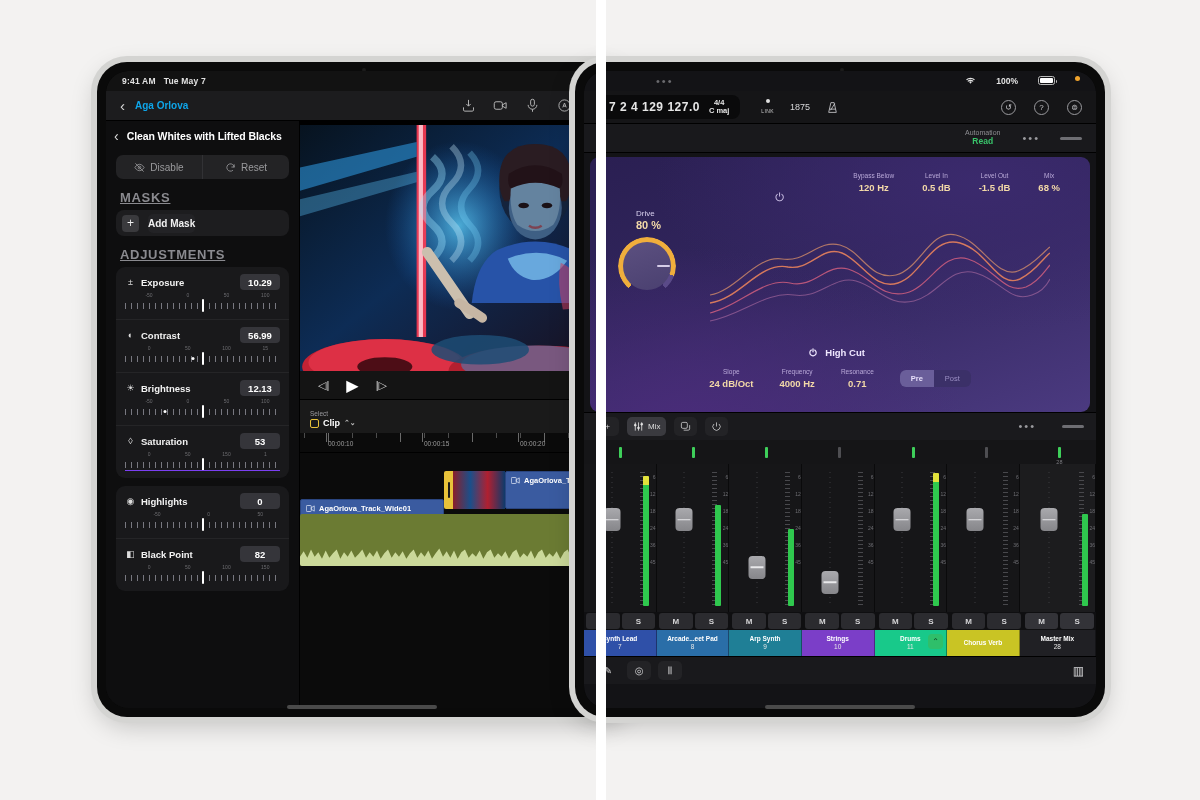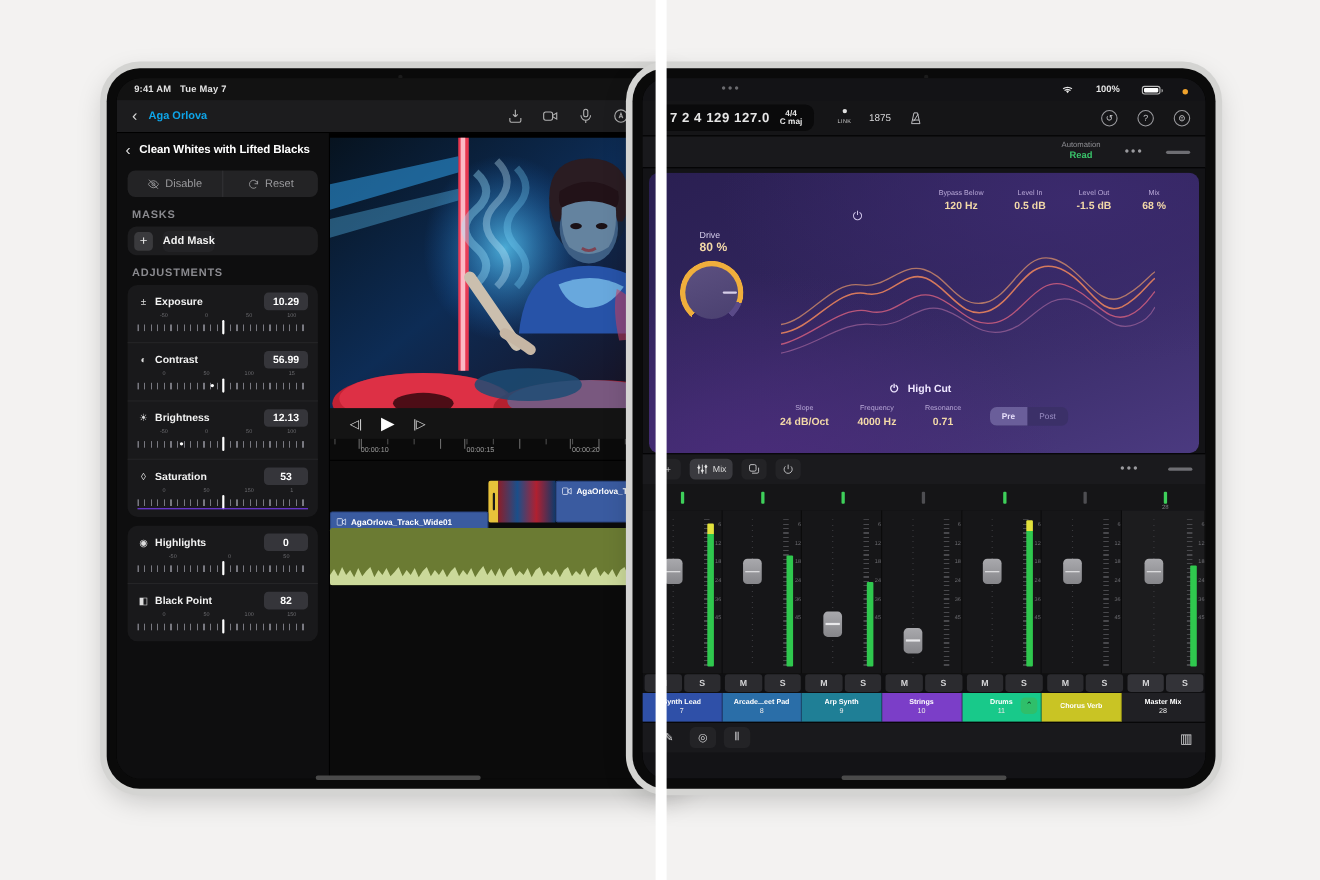--- a/index.html
+++ b/index.html
@@ -49,21 +49,21 @@
   
   .inspector { width:194px; background:#0e0e0f; border-right:1px solid #000; display:flex; flex-direction:column; }
   .insp-head { display:flex; align-items:center; gap:8px; padding:8px 10px 8px 8px; }
   .insp-head .back { font-size:14px; color:#ddd; line-height:1; }
   .insp-head .ttl { font-size:10.5px; font-weight:700; color:#fff; letter-spacing:-.1px; }
 
   .seg { margin:4px 10px 0 10px; height:24px; background:#232325; border-radius:7px; display:flex; overflow:hidden; }
   .seg > div { flex:1; display:flex; align-items:center; justify-content:center; gap:5px; font-size:10px; color:#9a9a9d; }
   .seg > div + div { border-left:1px solid #323235; }
 
-  .sect-label { font-size:10px; color:#8a8a8f; letter-spacing:.7px; padding:11px 0 5px 14px; font-weight:600;}
+  .sect-label { font-size:13px; color:#8a8a8f; letter-spacing:.7px; padding:11px 0 5px 14px; font-weight:600;text-decoration:underline;}
 
   .addmask { margin:0 10px; height:26px; background:#1d1d1f; border-radius:8px; display:flex; align-items:center; padding:0 6px; gap:9px; }
   .addmask .plus { width:17px; height:17px; background:#3a3a3d; border-radius:4px; display:flex; align-items:center; justify-content:center; font-size:12px; color:#eee; line-height:1;}
   .addmask .lb { font-size:10px; color:#f0f0f0; font-weight:600; }
 
   .adj-group { margin:0 10px 8px 10px; background:#19191b; border-radius:9px; }
   .adj-row { padding:7px 9px 3px 9px; }
   .adj-row + .adj-row { border-top:1px solid #252527; }
   .adj-top { display:flex; align-items:center; }
   .adj-ic { width:11px; text-align:center; font-size:9px; color:#dcdcdc; margin-right:5px; }
@@ -109,21 +109,21 @@
   .playhead-sel { width:9px; background:#e8c23a; border-radius:2px 0 0 2px; display:flex; align-items:center; justify-content:center;}
   .playhead-sel i { display:block; width:2px; height:16px; background:#1a1a1a; border-radius:1px;}
   .thumb-strip { width:52px; background:linear-gradient(90deg,#8a1e2a,#1b4f8a,#b02030,#0d3a6b); }
   .audiotrk { height:52px; background:#6b7b33; border-radius:2px; position:relative; overflow:hidden; }
   .audiotrk .wave { position:absolute; left:0; right:0; bottom:0; height:22px;}
 
   
   #logic { position:absolute; inset:0; background:#131316; color:#ddd; font-size:10px; }
   .lg-status { height:20px; display:flex; align-items:center; padding:0 16px; }
   .lg-status .dots { margin-left:56px; color:#6a6a6e; letter-spacing:2px; font-size:11px; line-height:1;}
-  .lg-status .right { margin-left:auto; display:flex; align-items:flex-end; gap:20px; font-size:8.5px; color:#e4e4e4; font-weight:600;}
+  .lg-status .right { margin-left:auto; display:flex; align-items:flex-start; gap:20px; font-size:8.5px; color:#e4e4e4; font-weight:600;}
   .batt { width:17px; height:8.5px; border:1px solid #bbb; border-radius:2.5px; position:relative; padding:1px;}
   .batt i { display:block; height:100%; background:#fff; border-radius:1px; }
   .batt:after{content:""; position:absolute; right:-3px; top:2.5px; width:1.5px; height:3px; background:#bbb; border-radius:0 1px 1px 0;}
 
   .lg-topbar { height:32px; display:flex; align-items:center; padding:0 14px; background:#151517;}
   .lcd { background:#0a0a0b; border-radius:8px; height:24px; display:flex; align-items:center; gap:9px; padding:0 11px; }
   .lcd .num { font-size:12px; color:#e6e6e6; font-weight:600; letter-spacing:.5px;}
   .lcd .sig { text-align:center; line-height:1.05; }
   .lcd .sig b { display:block; font-size:7.5px; color:#e6e6e6; font-weight:600;}
   .lcd .sig s { display:block; font-size:7.5px; color:#e6e6e6; text-decoration:none; font-weight:600;}
@@ -471,20 +471,31 @@
               </svg>
             </div>
 
             <div class="transport">
               <span class="tp">◁|</span>
               <span class="tp play">▶</span>
               <span class="tp">|▷</span>
               <span class="tl-btn"></span>
             </div>
 
+            <div class="tl-header">
+              <div class="tl-select">
+                <div class="s1">Select</div>
+                <div class="s2">
+                  <span class="clipchip"></span>
+                  <span>Clip</span>
+                  <span style="font-size:7px;color:#bbb;">⌃⌄</span>
+                </div>
+              </div>
+              <div class="tl-right">Timeli</div>
+            </div>
 
             <div class="ruler2" id="tl-ruler">
                 <span class="tick" style="left:4px"></span>
                 <span class="tick tickM" style="left:28px"></span>
                 <span class="tick" style="left:52px"></span>
                 <span class="tick" style="left:76px"></span>
                 <span class="tick tickM" style="left:100px"></span>
                 <span class="tick" style="left:124px"></span>
                 <span class="tick" style="left:148px"></span>
                 <span class="tick tickM" style="left:172px"></span>

